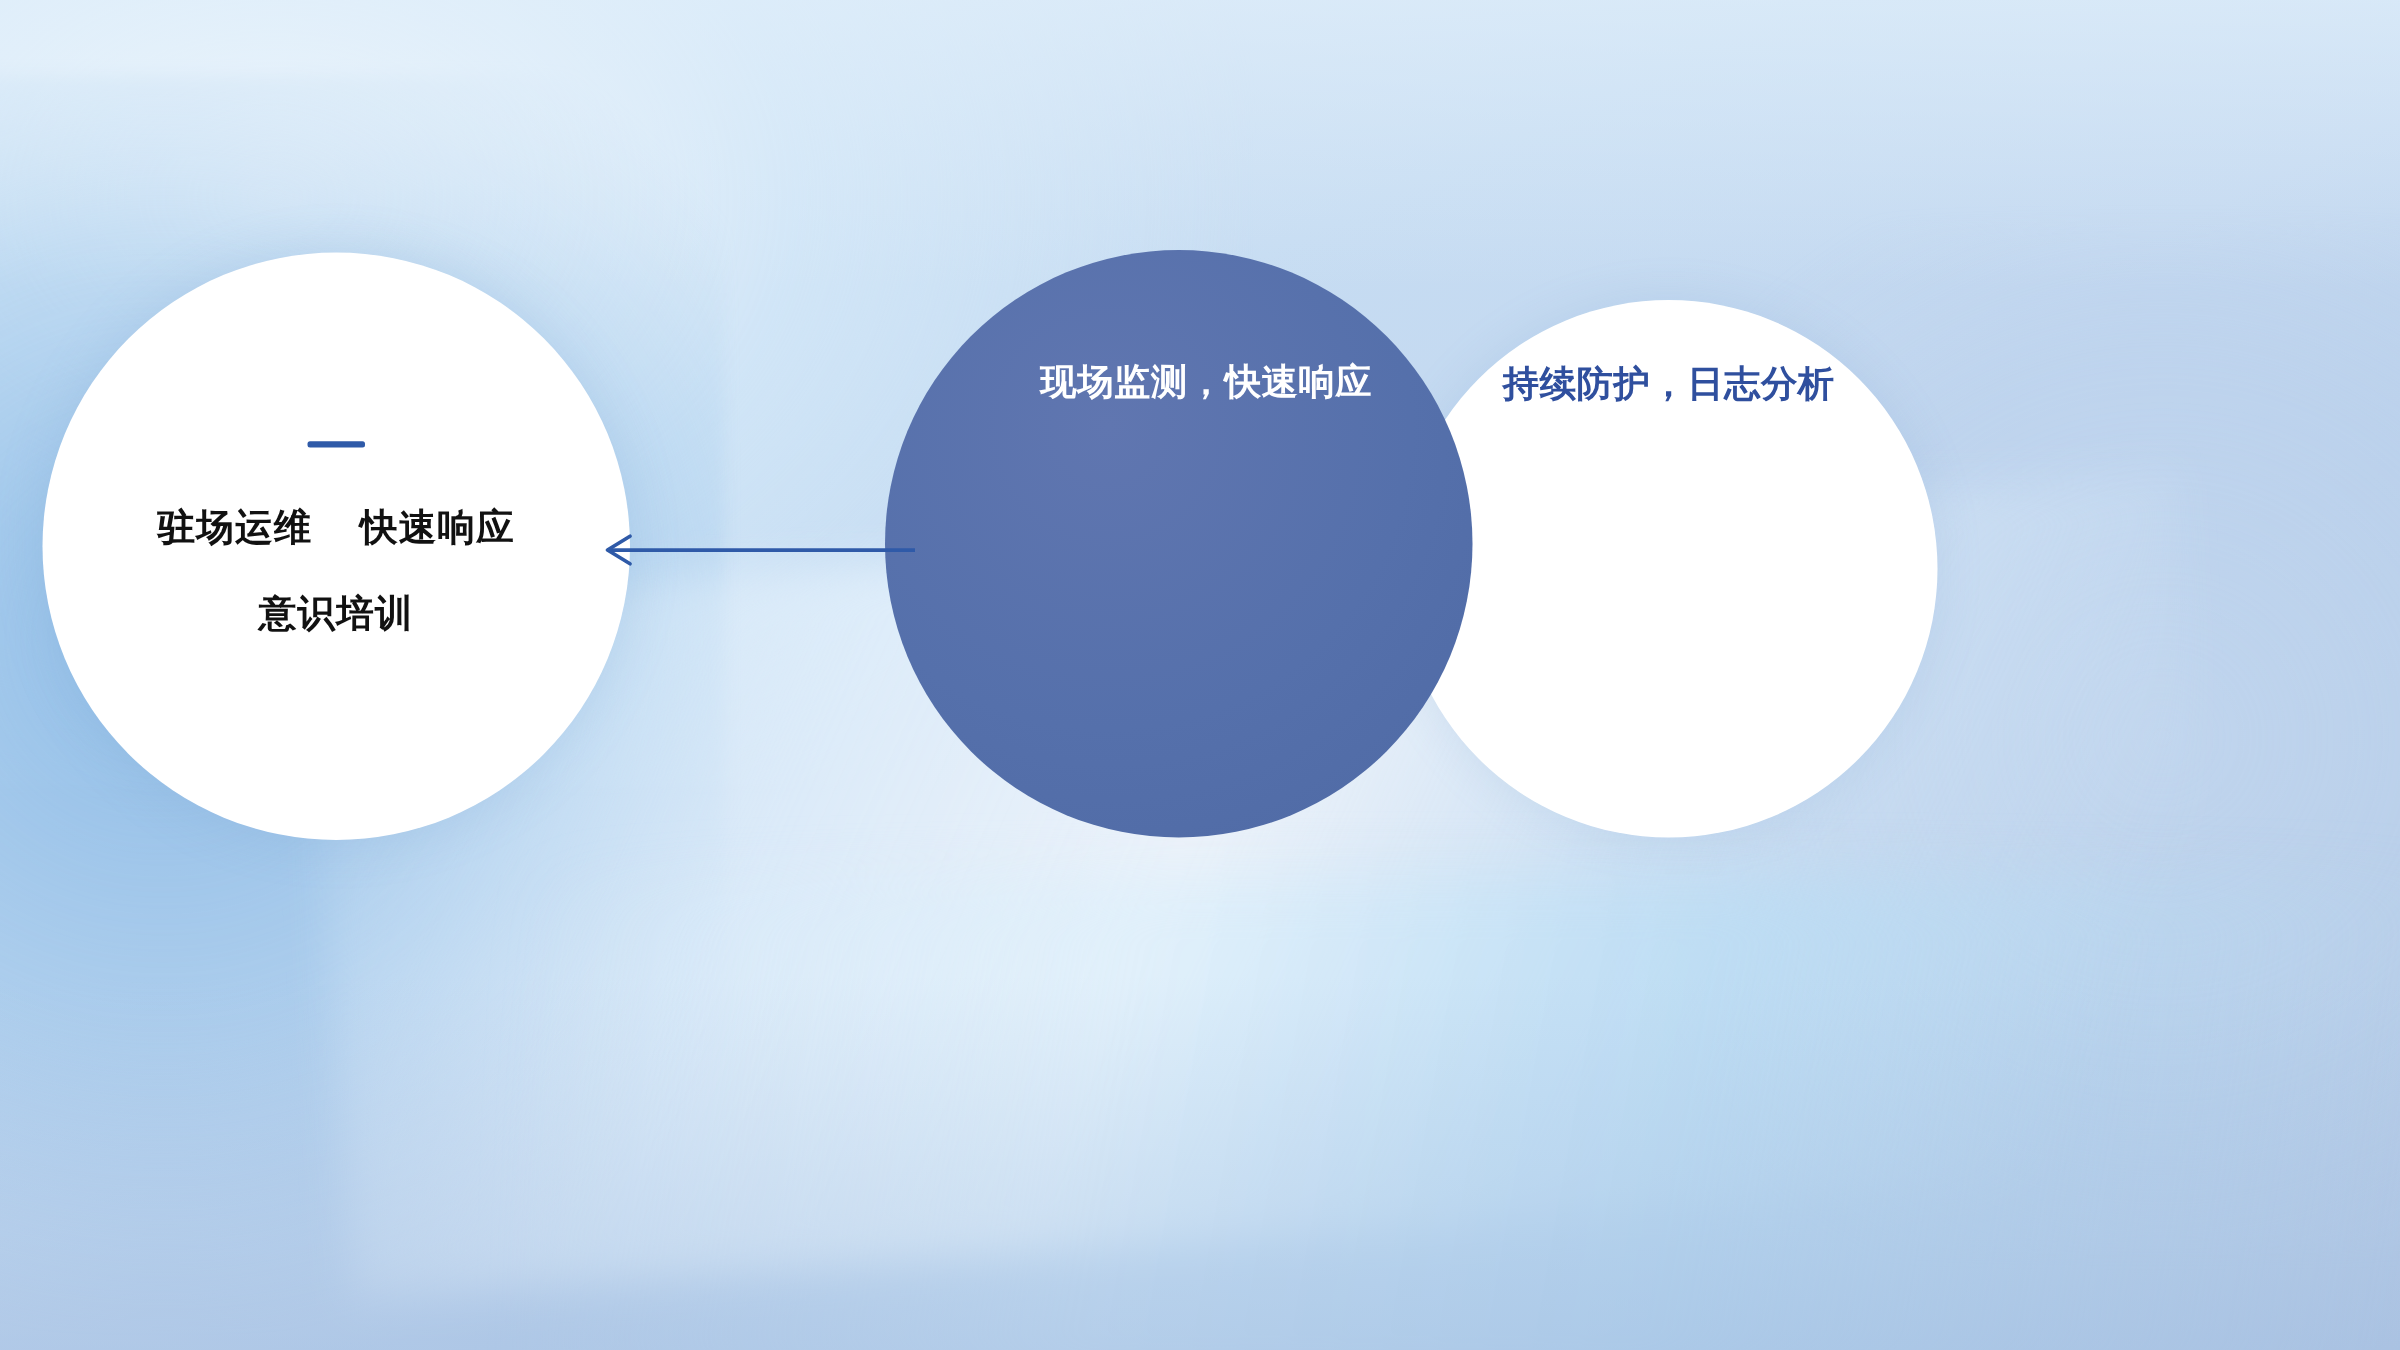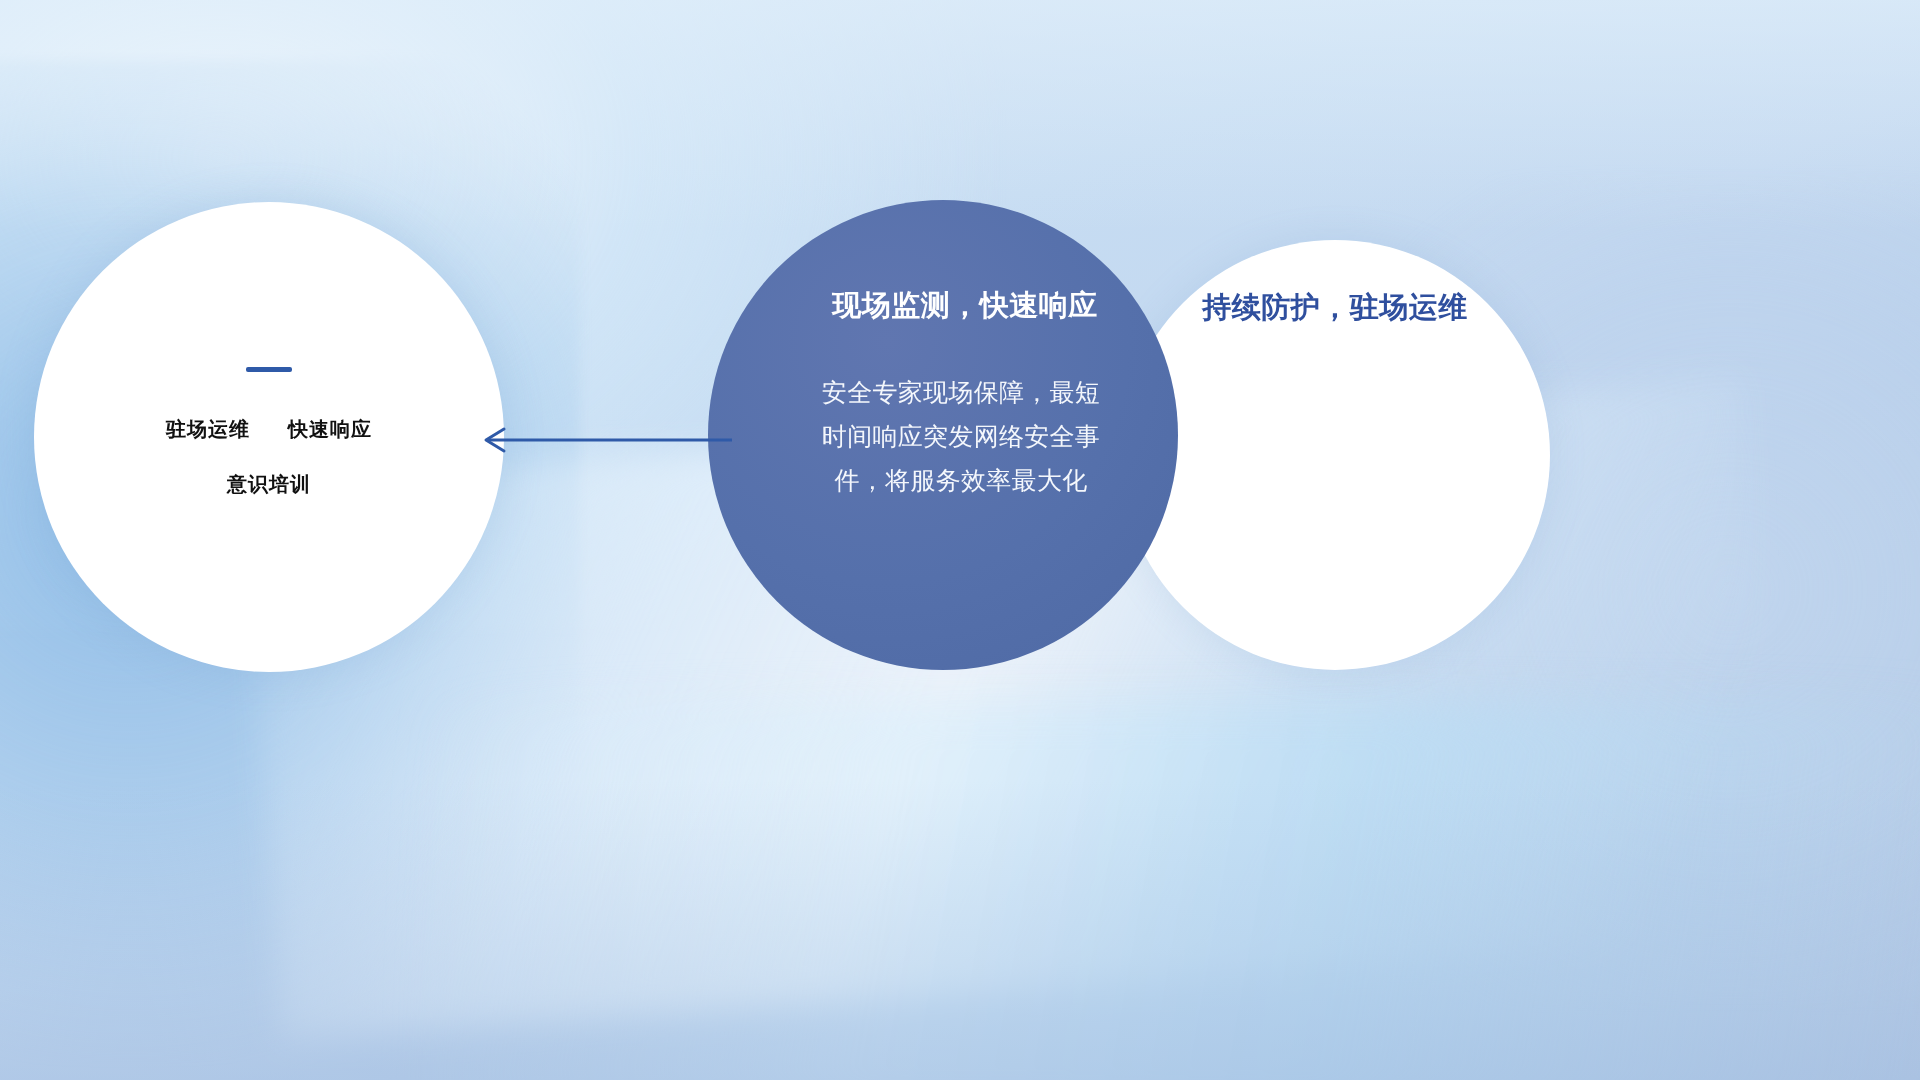--- a/index.html
+++ b/index.html
@@ -168,21 +168,21 @@
   #left-dash {
     width: 46px;
     height: 5px;
     background: #2f5aa8;
     border-radius: 2px;
     margin-bottom: 44px;
   }
   .left-row {
     display: flex;
     gap: 38px;
-    font-size: 20px;
+    font-size: 30px;
     font-weight: bold;
     color: #111111;
     letter-spacing: 1px;
     margin-bottom: 28px;
     white-space: nowrap;
   }
   .left-row.single {
     justify-content: center;
     margin-bottom: 17px;
   }
@@ -293,20 +293,19 @@
     </div>
 
 
     <div class="left-row single">
       <span>意识培训</span>
     </div>
   </div>
 
   <div id="middle-content">
     <div id="middle-title">现场监测，快速响应</div>
-    <div id="middle-body">安全专家现场保障，最短时间响应突发网络安全事件，将服务效率最大化</div>
   </div>
 
   <div id="right-content">
-    <div id="right-title">持续防护，驻场运维</div>
+    <div id="right-title">持续防护，日志分析</div>
   </div>
 
 </div>
 
 </body></html>

